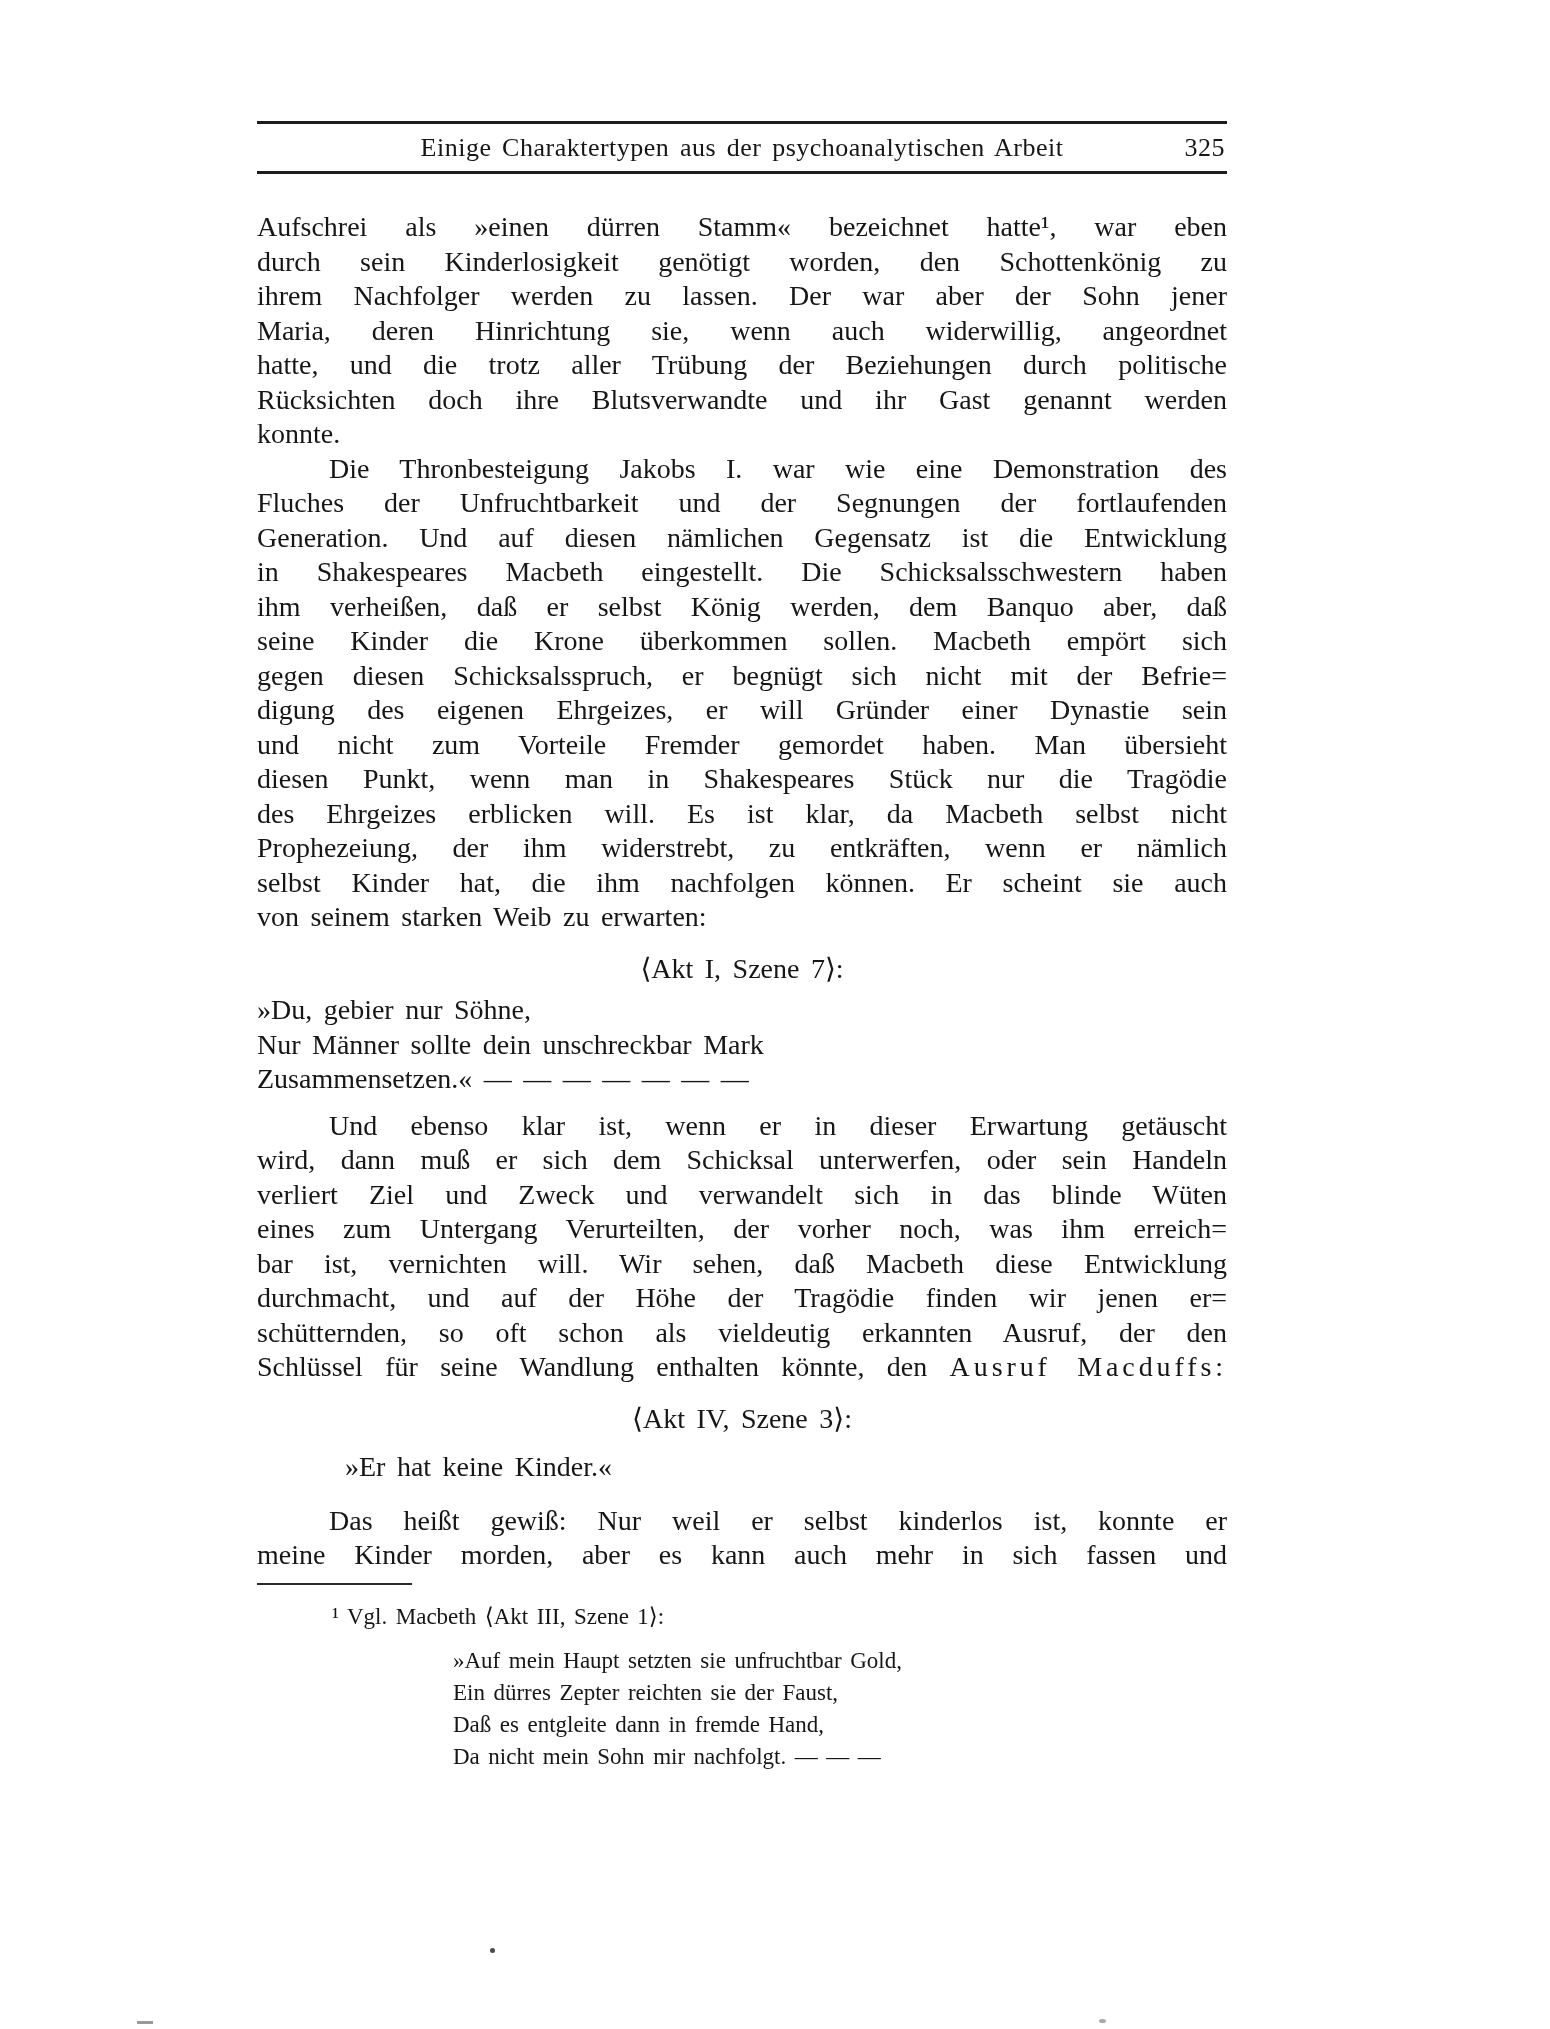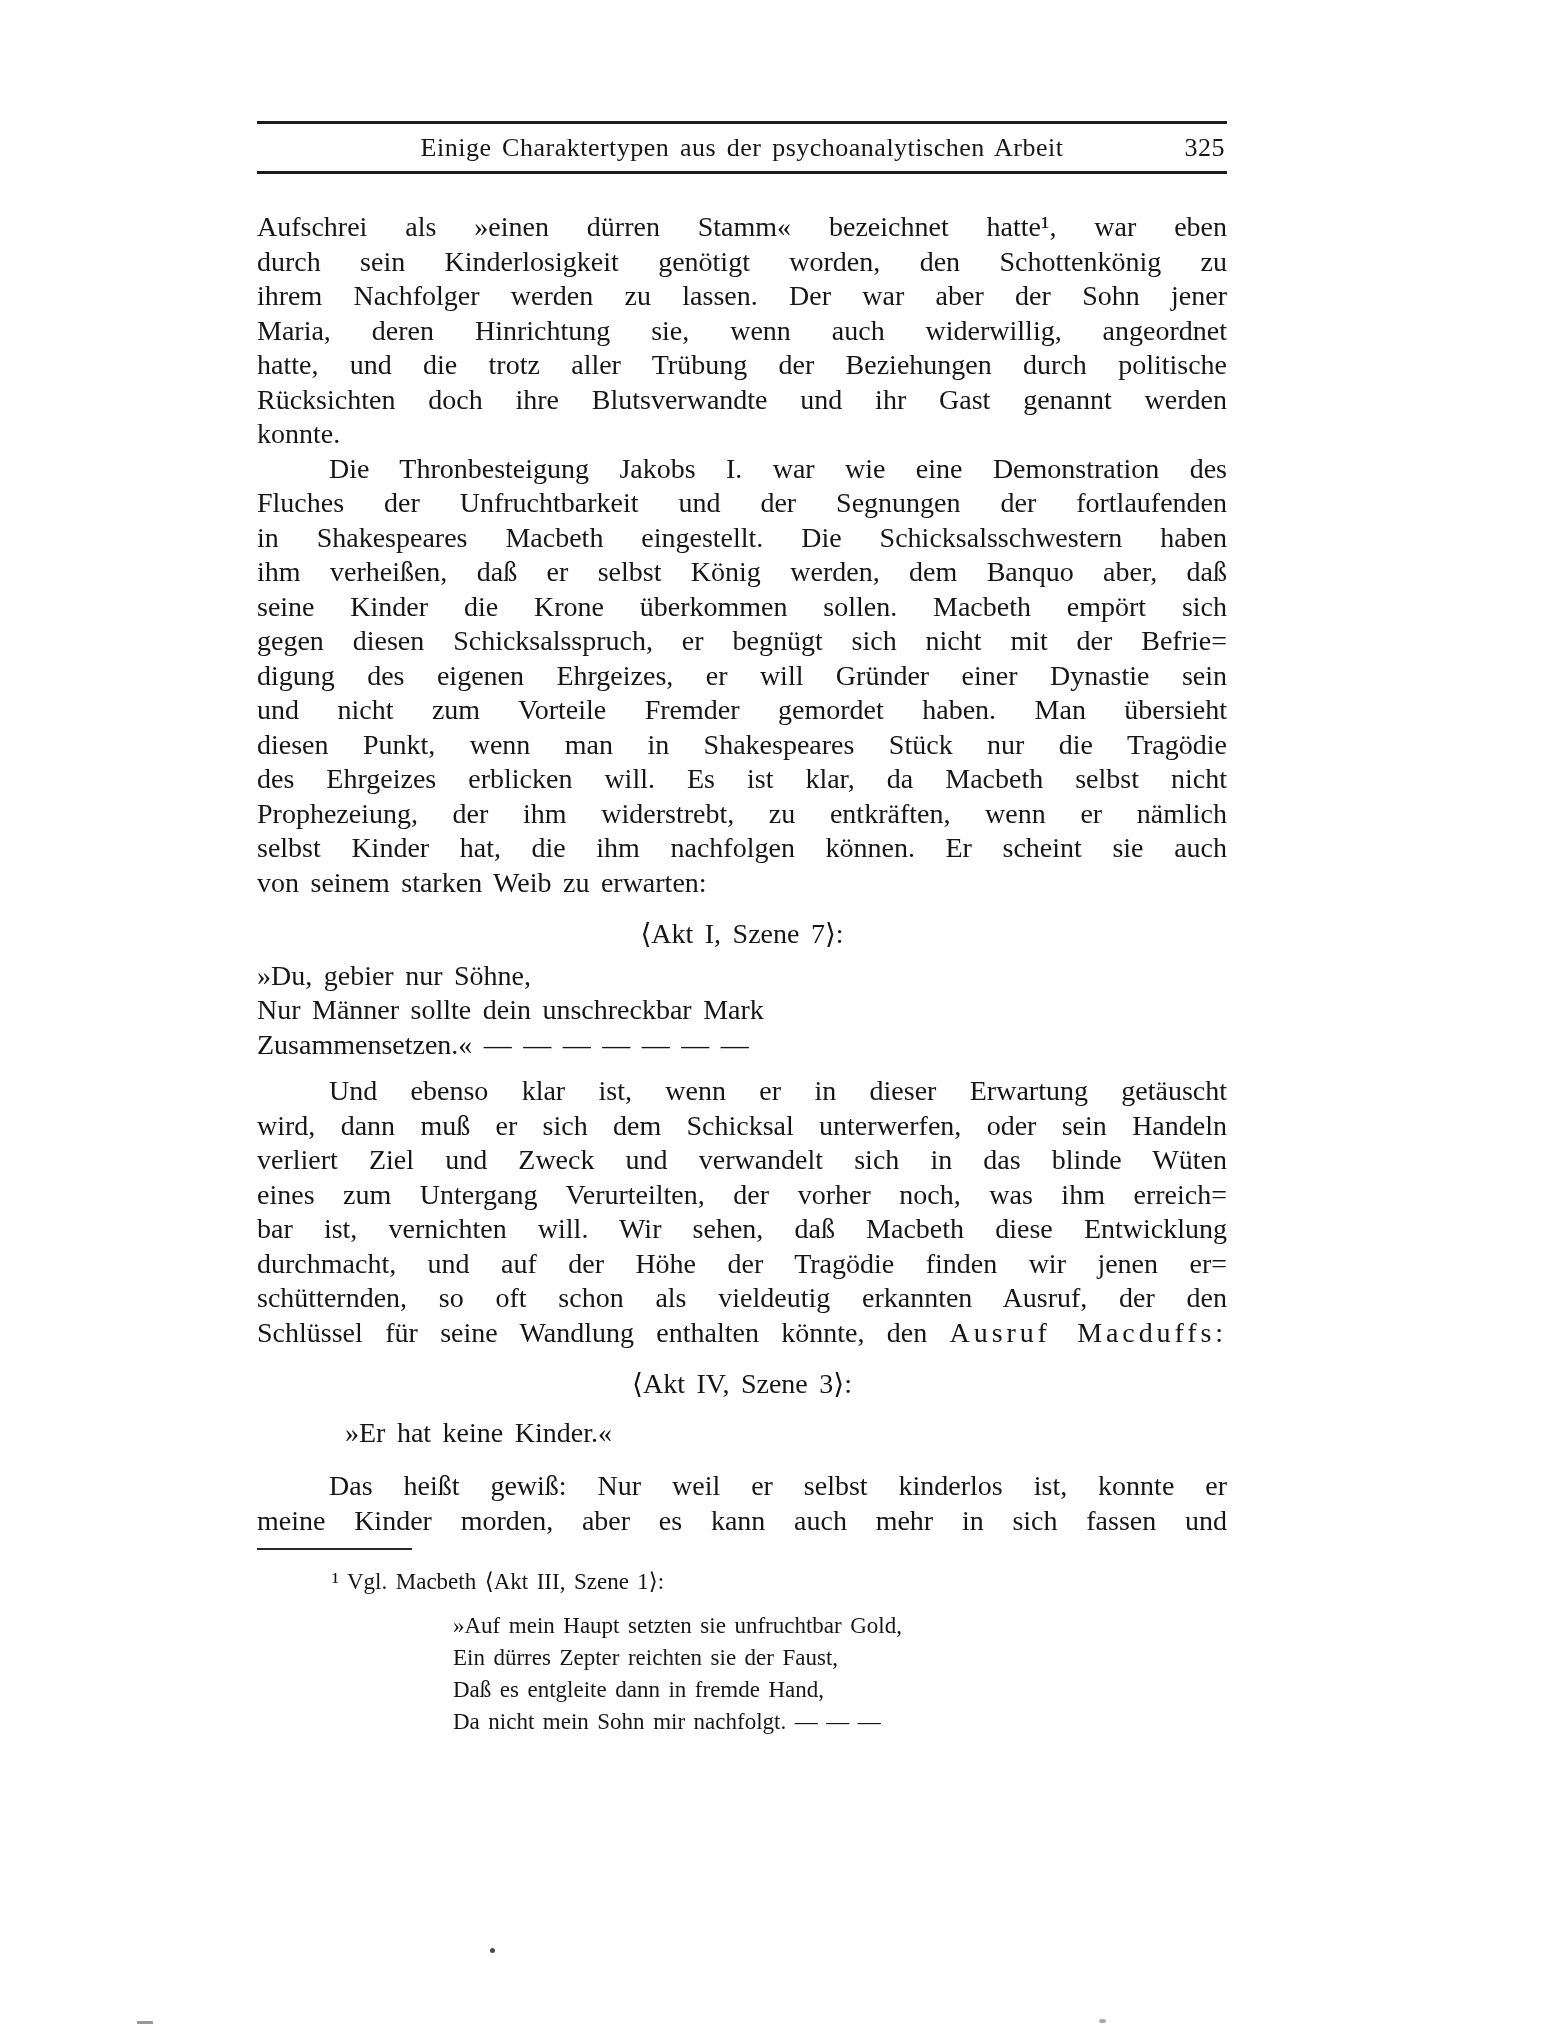--- a/index.html
+++ b/index.html
@@ -31,21 +31,21 @@
   }
   .content{
     margin-top:36px;
     font-size:28px;
     line-height:34.5px;
     word-spacing:0.16em;
   }
   .line{text-align:justify;}
   .line.j{text-align-last:justify;-moz-text-align-last:justify;}
   .ind{text-indent:72px;}
-  .stage{text-align:center;}
+  .stage{text-align:center;font-family:Liberation Serif, serif;}
   .stage1{margin-top:17px;margin-bottom:7px;}
   .stage2{margin-top:17px;margin-bottom:14px;}
   .verse{}
   .para3{margin-top:12px;}
   .quote-single{margin-left:88px;margin-bottom:19px;}
   .sperr{letter-spacing:0.14em;}
   .fn-rule{
     margin-top:10px;
     width:155px;height:2px;background:#2a2a2a;
   }
@@ -81,20 +81,21 @@
       <div class="line j">ihrem Nachfolger werden zu lassen. Der war aber der Sohn jener</div>
       <div class="line j">Maria, deren Hinrichtung sie, wenn auch widerwillig, angeordnet</div>
       <div class="line j">hatte, und die trotz aller Trübung der Beziehungen durch politische</div>
       <div class="line j">Rücksichten doch ihre Blutsverwandte und ihr Gast genannt werden</div>
       <div class="line">konnte.</div>
     </div>
 
     <div class="para">
       <div class="line j ind">Die Thronbesteigung Jakobs I. war wie eine Demonstration des</div>
       <div class="line j">Fluches der Unfruchtbarkeit und der Segnungen der fortlaufenden</div>
+      <div class="line j">Generation. Und auf diesen nämlichen Gegensatz ist die Entwicklung</div>
       <div class="line j">in Shakespeares Macbeth eingestellt. Die Schicksalsschwestern haben</div>
       <div class="line j">ihm verheißen, daß er selbst König werden, dem Banquo aber, daß</div>
       <div class="line j">seine Kinder die Krone überkommen sollen. Macbeth empört sich</div>
       <div class="line j">gegen diesen Schicksalsspruch, er begnügt sich nicht mit der Befrie=</div>
       <div class="line j">digung des eigenen Ehrgeizes, er will Gründer einer Dynastie sein</div>
       <div class="line j">und nicht zum Vorteile Fremder gemordet haben. Man übersieht</div>
       <div class="line j">diesen Punkt, wenn man in Shakespeares Stück nur die Tragödie</div>
       <div class="line j">des Ehrgeizes erblicken will. Es ist klar, da Macbeth selbst nicht</div>
       <div class="line j">Prophezeiung, der ihm widerstrebt, zu entkräften, wenn er nämlich</div>
       <div class="line j">selbst Kinder hat, die ihm nachfolgen können. Er scheint sie auch</div>

